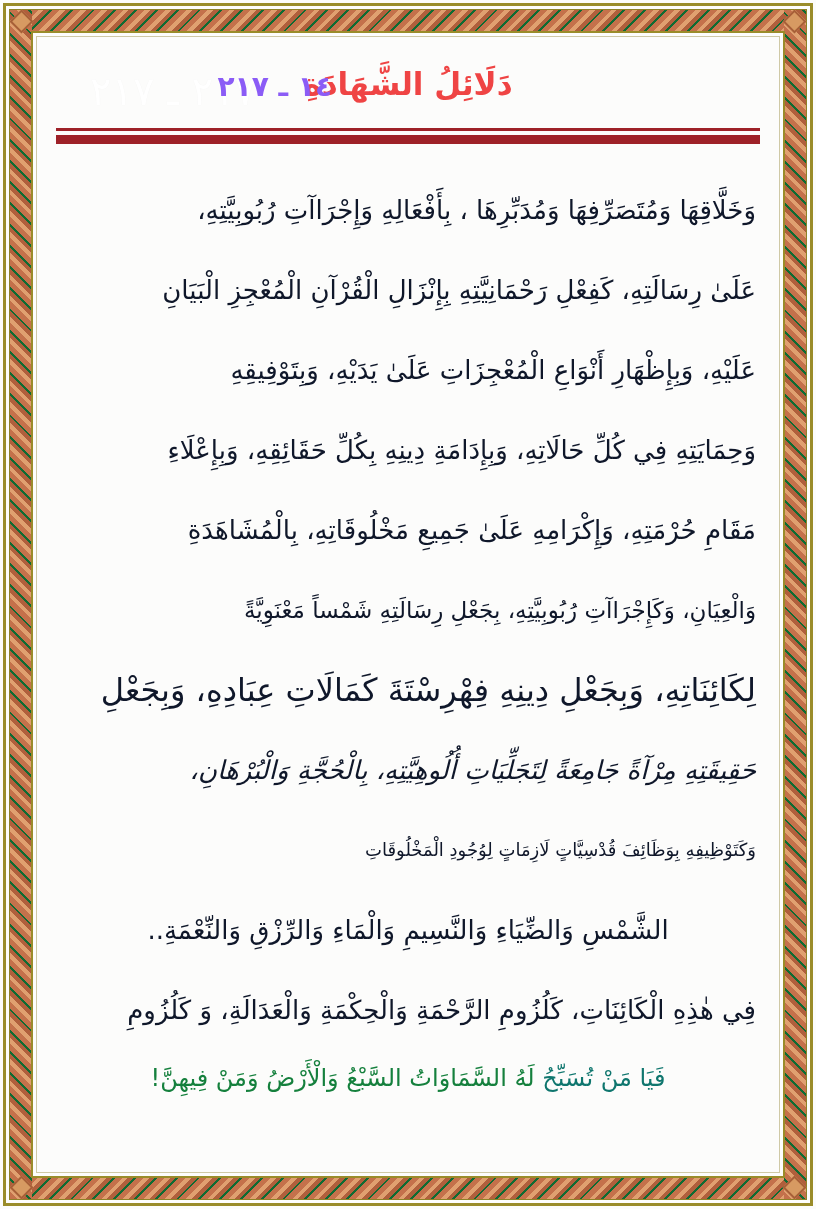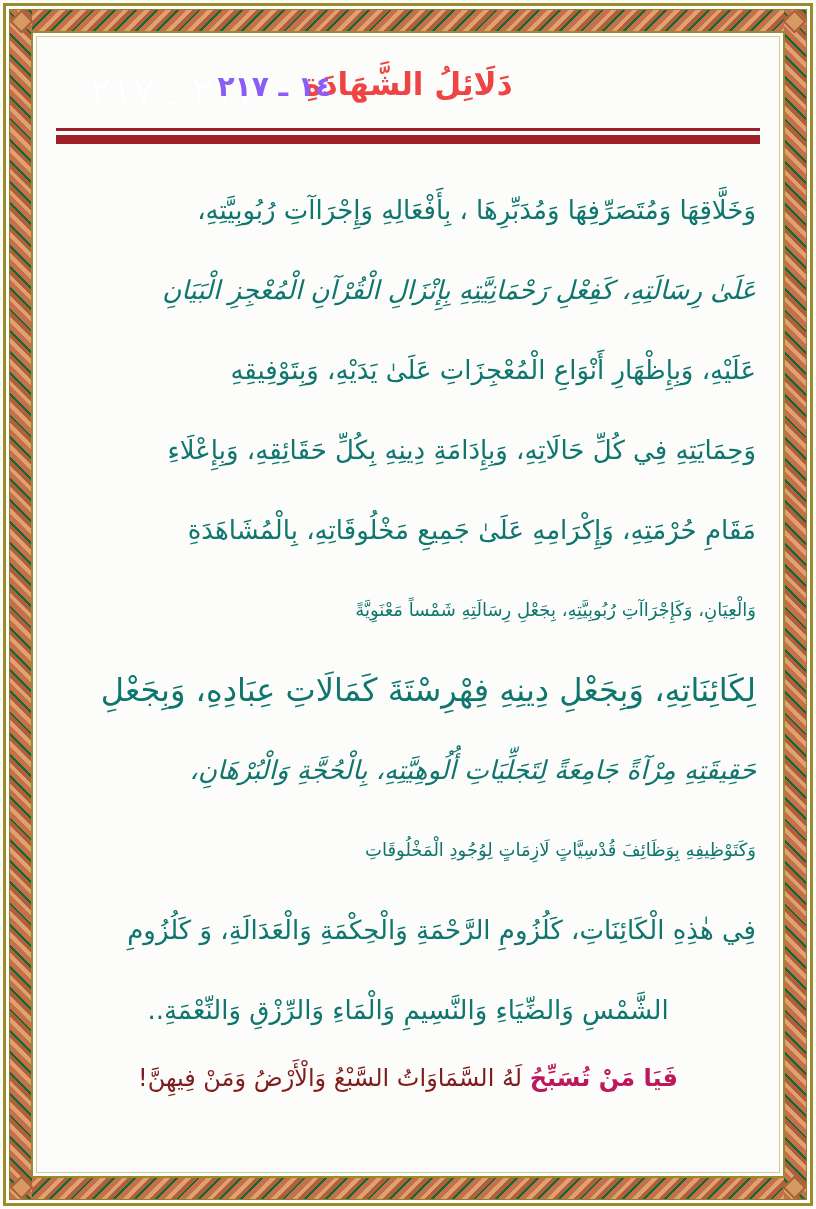--- a/index.html
+++ b/index.html
@@ -157,21 +157,21 @@
     margin: 0 2px 0 2px;
   }
 
   
   .body-text {
     margin-top: 26px;
     padding: 0 6px;
   }
   .line {
     font-size: 26px;
-    color: #0f766e;
+    color: #0f172a;
     line-height: 1.0;
     height: 80px;
     display: flex;
     align-items: center;
     white-space: nowrap;
     font-family: "DejaVu Sans", sans-serif;
     overflow: visible;
     text-align: right;
   }
   .line.justify {
@@ -183,26 +183,26 @@
   .line .seg { display: inline-block; }
 
   .closing {
     margin-top: 12px;
     text-align: center;
     font-size: 24px;
     line-height: 1.4;
     white-space: nowrap;
   }
   .closing .red {
-    color: #be185d;
-    font-weight: bold;
+    color: #0f766e;
+    font-weight: normal;
     text-align: right;
   }
   .closing .blk {
-    color: #7f1d1d;
+    color: #15803d;
   }
 </style>
 </head>
 <body>
 
 <div class="page">
 
   <div class="frame-outer"></div>
   <div class="frame-band">
     <div class="band-top"></div>
@@ -226,48 +226,48 @@
     </div>
 
     <div class="rule-thin"></div>
     <div class="rule-thick"></div>
 
     <div class="body-text">
       <div class="line justify">
           <span class="seg" style="font-size: 26px;">وَخَلَّاقِهَا وَمُتَصَرِّفِهَا وَمُدَبِّرِهَا ، بِأَفْعَالِهِ وَإِجْرَاآتِ رُبُوبِيَّتِهِ،</span>
         </div>
       <div class="line justify">
-          <span class="seg" style="font-size: 26px; font-style: italic;">عَلَىٰ رِسَالَتِهِ، كَفِعْلِ رَحْمَانِيَّتِهِ بِإِنْزَالِ الْقُرْآنِ الْمُعْجِزِ الْبَيَانِ</span>
+          <span class="seg" style="font-size: 26px;">عَلَىٰ رِسَالَتِهِ، كَفِعْلِ رَحْمَانِيَّتِهِ بِإِنْزَالِ الْقُرْآنِ الْمُعْجِزِ الْبَيَانِ</span>
         </div>
       <div class="line justify">
           <span class="seg" style="font-size: 26px;">عَلَيْهِ، وَبِإِظْهَارِ أَنْوَاعِ الْمُعْجِزَاتِ عَلَىٰ يَدَيْهِ، وَبِتَوْفِيقِهِ</span>
         </div>
       <div class="line justify">
           <span class="seg" style="font-size: 26px;">وَحِمَايَتِهِ فِي كُلِّ حَالَاتِهِ، وَبِإِدَامَةِ دِينِهِ بِكُلِّ حَقَائِقِهِ، وَبِإِعْلَاءِ</span>
         </div>
       <div class="line justify">
           <span class="seg" style="font-size: 26px;">مَقَامِ حُرْمَتِهِ، وَإِكْرَامِهِ عَلَىٰ جَمِيعِ مَخْلُوقَاتِهِ، بِالْمُشَاهَدَةِ</span>
         </div>
       <div class="line justify">
-          <span class="seg" style="font-size: 18px;">وَالْعِيَانِ، وَكَإِجْرَاآتِ رُبُوبِيَّتِهِ، بِجَعْلِ رِسَالَتِهِ شَمْساً مَعْنَوِيَّةً</span>
+          <span class="seg" style="font-size: 23px;">وَالْعِيَانِ، وَكَإِجْرَاآتِ رُبُوبِيَّتِهِ، بِجَعْلِ رِسَالَتِهِ شَمْساً مَعْنَوِيَّةً</span>
         </div>
       <div class="line justify">
           <span class="seg" style="font-size: 32px;">لِكَائِنَاتِهِ، وَبِجَعْلِ دِينِهِ فِهْرِسْتَةَ كَمَالَاتِ عِبَادِهِ، وَبِجَعْلِ</span>
         </div>
       <div class="line justify">
           <span class="seg" style="font-size: 26px; font-style: italic;">حَقِيقَتِهِ مِرْآةً جَامِعَةً لِتَجَلِّيَاتِ أُلُوهِيَّتِهِ، بِالْحُجَّةِ وَالْبُرْهَانِ،</span>
         </div>
       <div class="line justify">
           <span class="seg" style="font-size: 18px;">وَكَتَوْظِيفِهِ بِوَظَائِفَ قُدْسِيَّاتٍ لَازِمَاتٍ لِوُجُودِ الْمَخْلُوقَاتِ</span>
-        </div>
-      <div class="line justify">
-          <span class="seg" style="font-size: 26px;">فِي هٰذِهِ الْكَائِنَاتِ، كَلُزُومِ الرَّحْمَةِ وَالْحِكْمَةِ وَالْعَدَالَةِ، وَ كَلُزُومِ</span>
         </div>
       <div class="line center">
           <span class="seg" style="font-size: 26px;">الشَّمْسِ وَالضِّيَاءِ وَالنَّسِيمِ وَالْمَاءِ وَالرِّزْقِ وَالنِّعْمَةِ..</span>
+        </div>
+      <div class="line justify">
+          <span class="seg" style="font-size: 26px;">فِي هٰذِهِ الْكَائِنَاتِ، كَلُزُومِ الرَّحْمَةِ وَالْحِكْمَةِ وَالْعَدَالَةِ، وَ كَلُزُومِ</span>
         </div>
     </div>
 
     <div class="closing" style="font-size: 24px;">
       <span class="red">فَيَا مَنْ تُسَبِّحُ</span>
       <span class="blk">لَهُ السَّمَاوَاتُ السَّبْعُ وَالْأَرْضُ وَمَنْ فِيهِنَّ!</span>
     </div>
 
   </div>
 </div>

